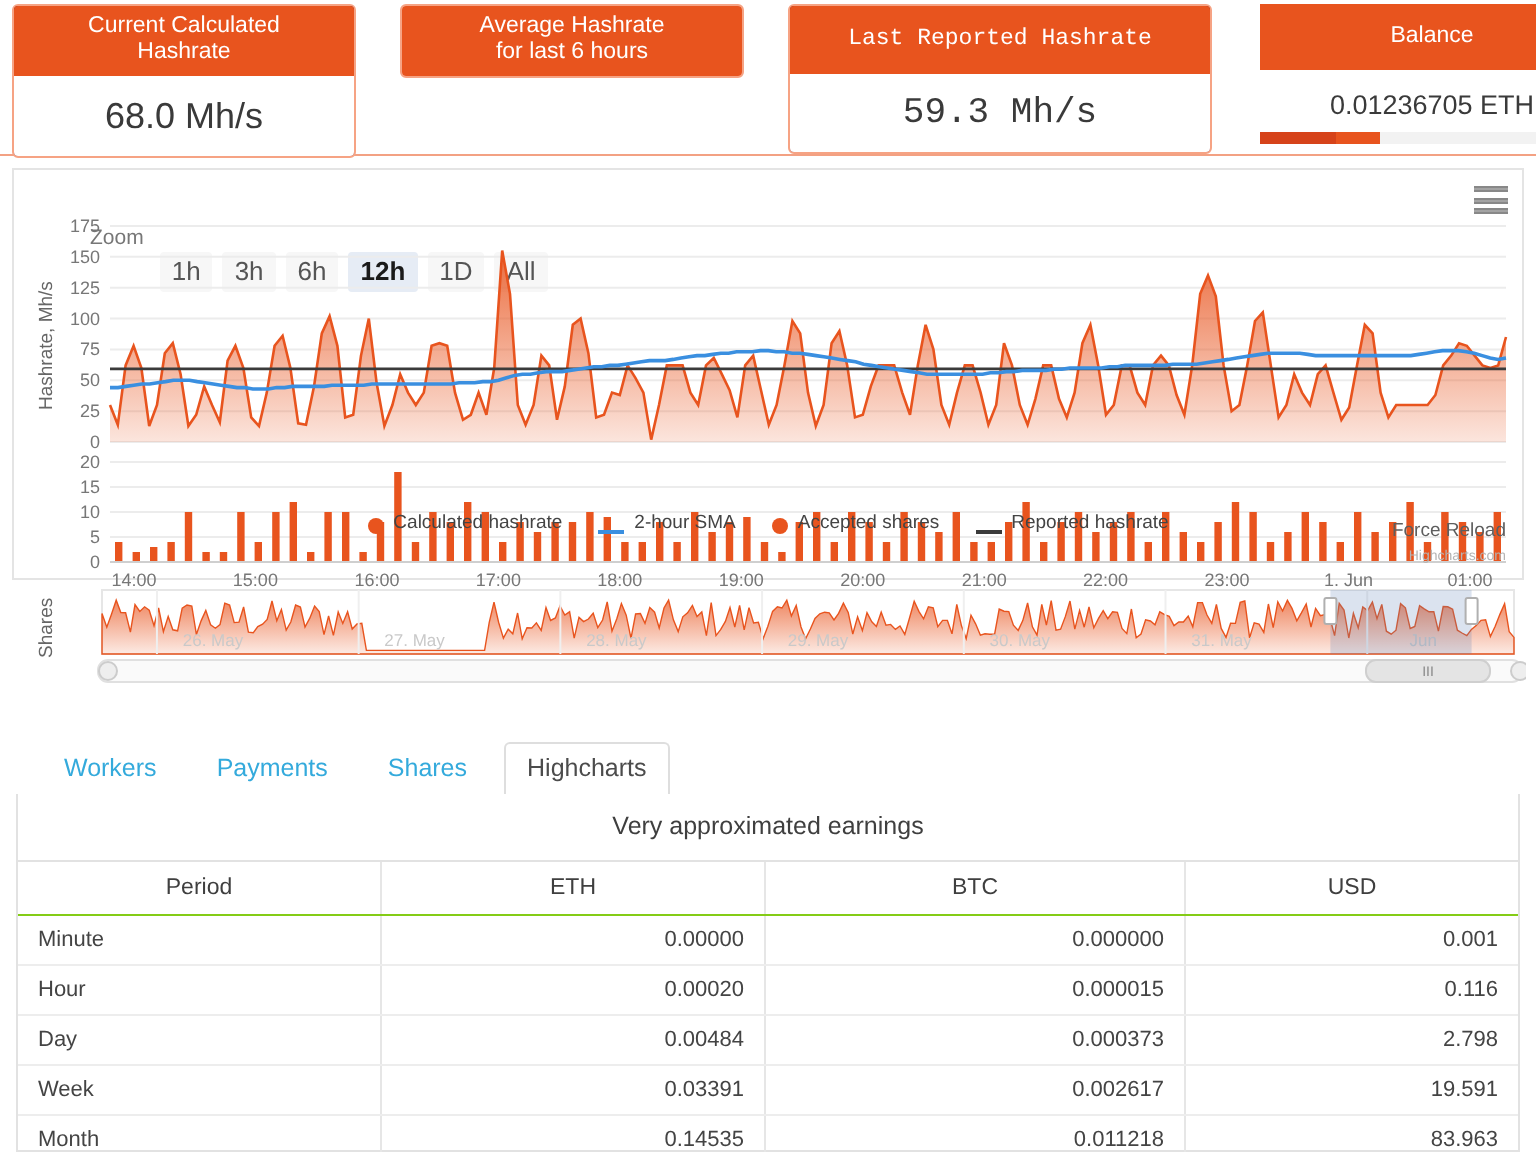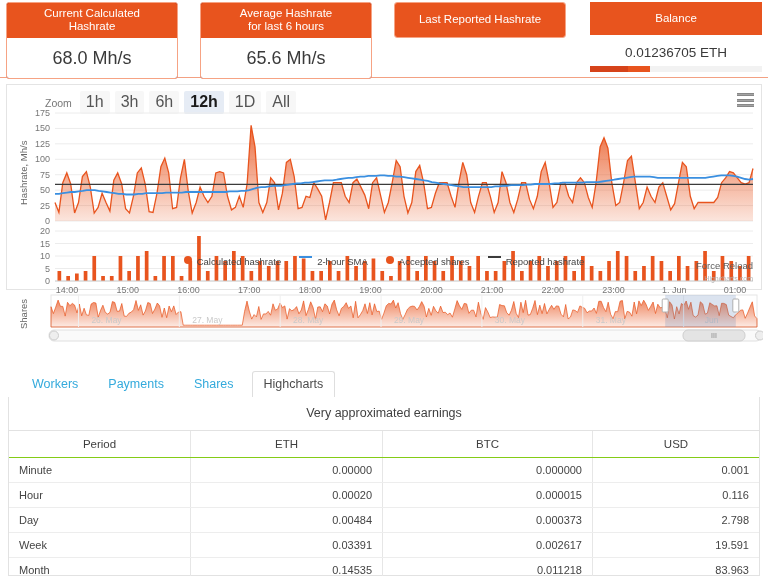--- a/index.html
+++ b/index.html
@@ -39,21 +39,21 @@
   }
   .stat-card .card-val {
     text-align: center;
     color: #3a3a3a;
     font-size: 18px;
     padding: 10px 8px 9px 8px;
     background: #fff;
   }
   .card-w1 { width: 172px; }
   .card-w2 { width: 172px; }
-  .card-w3 { width: 172px; }
+  .card-w3 { width: 212px; font-family: Liberation Mono, monospace; }
   .card-balance {
     width: 172px;
     border: none;
     border-radius: 0;
     margin-left: 2px;
   }
   .card-balance .card-head { padding: 10px 8px 10px 8px; }
   .card-balance .card-val { padding: 10px 8px 12px 8px; font-size: 13.5px; }
   .balance-bar {
     position: absolute;
@@ -99,21 +99,22 @@
     display: flex; align-items: center; gap: 5px;
     font-size: 10.5px; color: #666;
   }
   .zoom-label { color: #777; margin-right: 3px; }
   .zoom-btn {
     background: #f7f7f7;
     border-radius: 2px;
     padding: 2px 6px 3px 6px;
     color: #555;
     cursor: pointer;
-    font-size: 16px;
+    font-size: 13px;
+    margin-top: 35px;
   }
   .zoom-btn.active {
     background: #e6ecf5;
     color: #1a1a1a;
     font-weight: bold;
   }
 
   .plot-wrap { position: absolute; top: 24px; left: 0; right: 0; bottom: 0; }
 
   .y-title {
@@ -126,21 +127,21 @@
   #yt-hash { left: 11px; top: 96px; }
   #yt-shares { left: 11px; top: 220px; }
 
   .legend-row {
     position: absolute;
     left: 0; right: 0; bottom: 22px;
     display: flex; justify-content: center; align-items: center;
     gap: 18px;
     font-size: 9.5px; color: #444;
   }
-  .legend-item { display: flex; align-items: flex-start; gap: 5px; cursor: pointer; }
+  .legend-item { display: flex; align-items: flex-end; gap: 5px; cursor: pointer; }
   .lg-dot { width: 8px; height: 8px; border-radius: 50%; background: #e8541e; display:inline-block;}
   .lg-line { width: 13px; height: 2px; display:inline-block; }
   .lg-line.blue { background: #3a8fe0; }
   .lg-line.black { background: #3b3b3b; }
 
   .force-reload {
     position: absolute; right: 8px; bottom: 18px;
     font-size: 9.5px; color: #5e5e5e;
   }
   .hc-credit {
@@ -220,27 +221,27 @@
       <div>Hashrate</div>
     </div>
     <div class="card-val">68.0 Mh/s</div>
   </div>
 
   <div class="stat-card card-w2">
     <div class="card-head">
       <div>Average Hashrate</div>
       <div>for last 6 hours</div>
     </div>
-    <div class="card-val">65.6 Mh/s</div>
   </div>
 
   <div class="stat-card card-w3">
     <div class="card-head" style="padding-top:10px;padding-bottom:11px;">
       <div>Last Reported Hashrate</div>
     </div>
+    <div class="card-val">59.3 Mh/s</div>
   </div>
 
   <div class="stat-card card-balance">
     <div class="card-head">
       <div>Balance</div>
     </div>
     <div class="card-val">0.01236705 ETH</div>
     <div class="balance-bar">
       <i class="dark" style="width:22%;float:left;"></i>
         <i style="width:13%;float:left;"></i>

